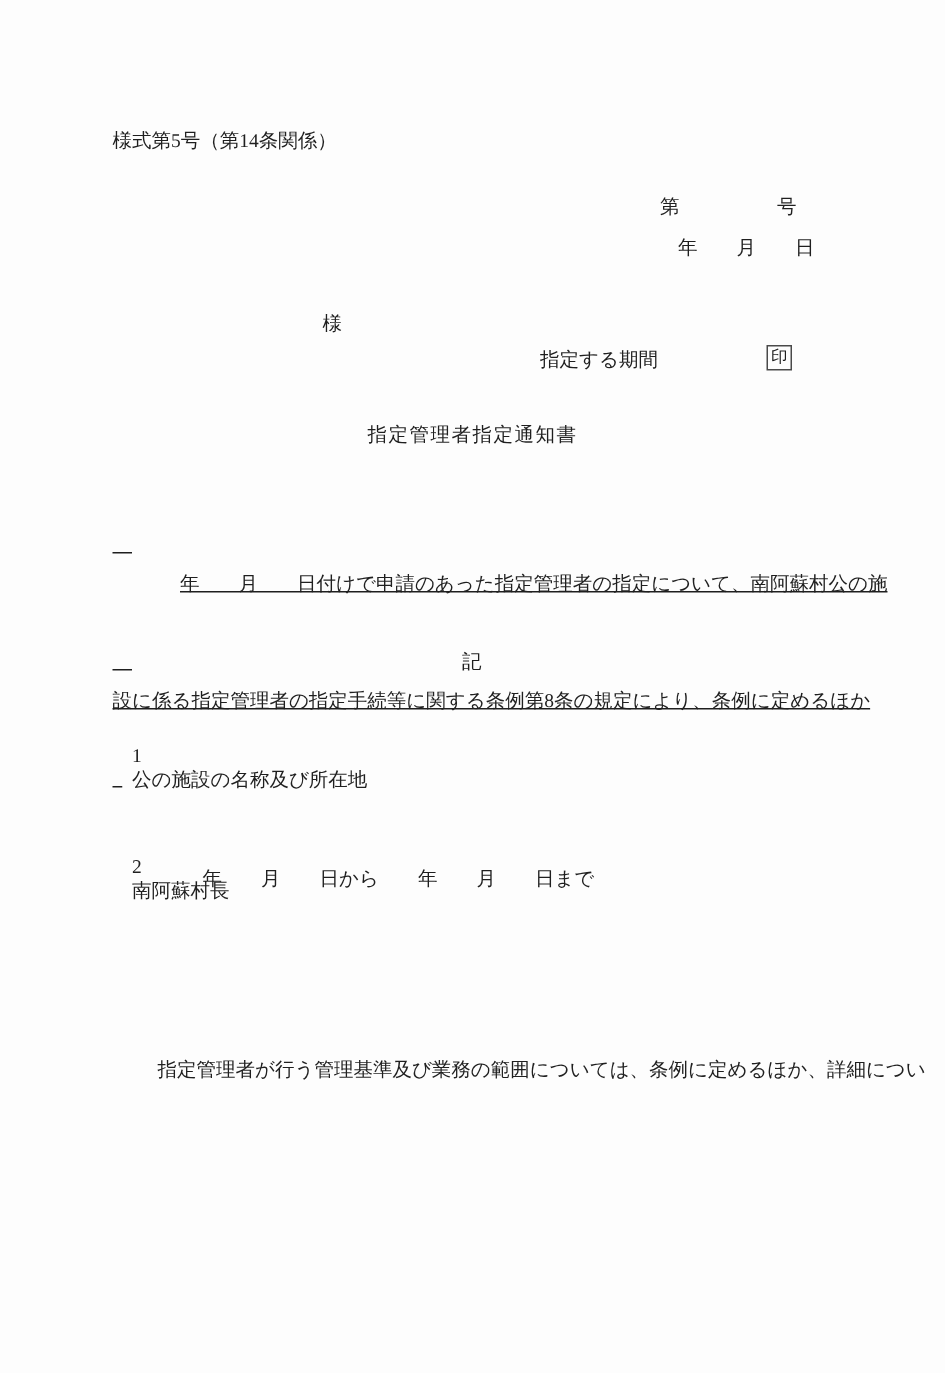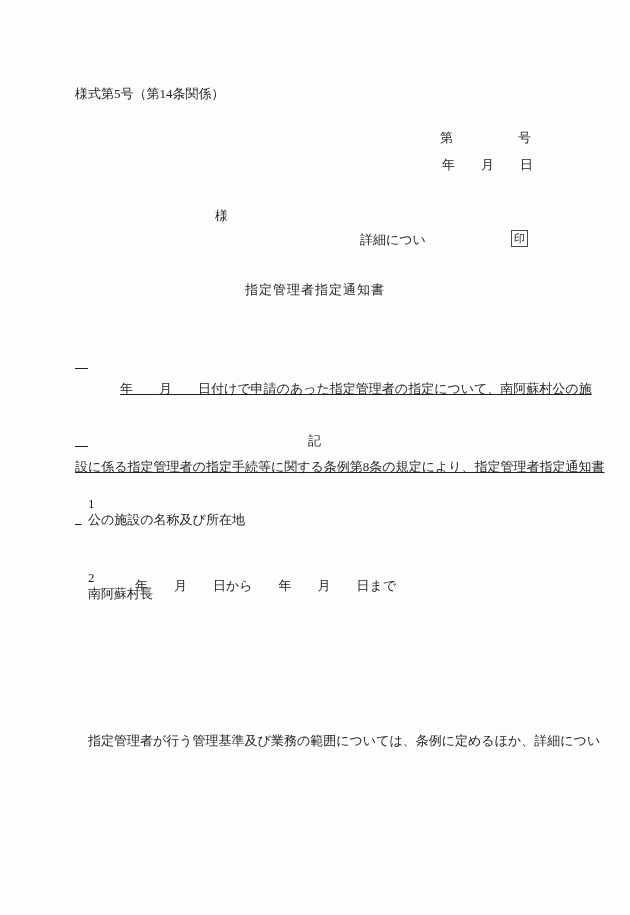--- a/index.html
+++ b/index.html
@@ -57,46 +57,46 @@
 </style>
 </head>
 <body>
 
 <div class="page">
 
   <div class="abs" style="left:75px; top:86px;">様式第5号（第14条関係）</div>
 
   <div class="abs" style="left:440px; top:130px;">第　　　　　号</div>
 
-  <div class="abs" style="left:442px; top:157px;">年　　月　　日</div>
+  <div class="abs" style="left:452px; top:157px;">年　　月　　日</div>
 
   <div class="abs" style="left:215px; top:208px;">様</div>
 
-  <div class="abs" style="left:360px; top:232px;">詳細につい</div>
+  <div class="abs" style="left:360px; top:232px;">指定する期間</div>
 
   <div class="seal-box">印</div>
 
   <div class="abs centered" style="top:282px;text-align:center;">指定管理者指定通知書</div>
 
   <div class="para" style="top:324px;text-decoration:underline;">
     <span class="line indent-body">年　　月　　日付けで申請のあった指定管理者の指定について、南阿蘇村公の施</span>
-    <span class="line">設に係る指定管理者の指定手続等に関する条例第8条の規定により、指定管理者指定通知書</span>
+    <span class="line">設に係る指定管理者の指定手続等に関する条例第8条の規定により、条例に定めるほか</span>
   </div>
 
   <div class="abs centered" style="top:433px;">記</div>
 
   <div class="abs" style="left:75px; top:480px;">
     <span class="item-no">1</span>
     <span class="item-label">公の施設の名称及び所在地</span>
   </div>
 
   <div class="abs" style="left:75px; top:554px;">
     <span class="item-no">2</span>
     <span class="item-label">南阿蘇村長</span>
   </div>
 
   <div class="period-line" style="top:578px;">年　　月　　日から　　年　　月　　日まで</div>
 
-  <div class="para" style="top:676px;">
+  <div class="para" style="top:648px;margin-left:17px;">
     <span class="line indent-note">指定管理者が行う管理基準及び業務の範囲については、条例に定めるほか、詳細につい</span>
   </div>
 
 </div>
 
 </body></html>

